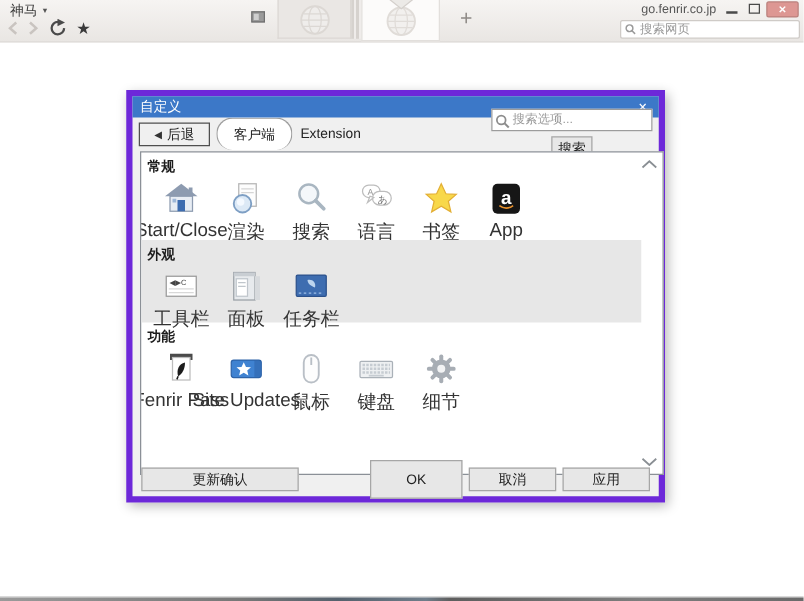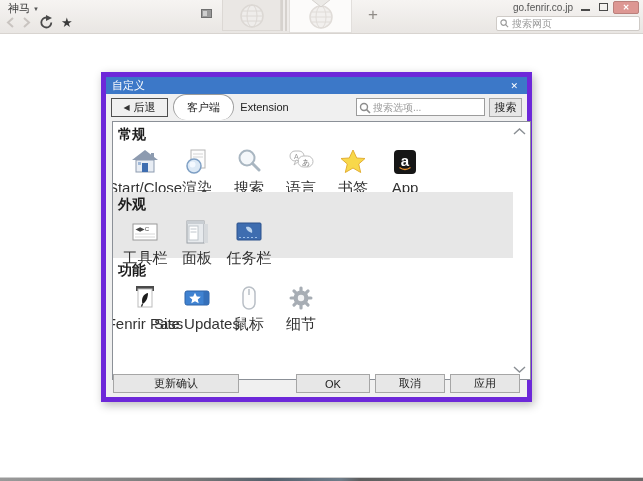--- a/index.html
+++ b/index.html
@@ -44,49 +44,49 @@
   .dlg-title { height:17px; background:#3c78c8; color:#fff; font-size:11px; display:flex;
                align-items:center; padding:0 6px; }
   .dlg-title .t { flex:1; }
   .dlg-close { font-size:9px; padding:0 3px; cursor:default; }
   .dlg-header { height:26px; display:flex; align-items:center; padding:0 5px; }
   .back-btn { width:57px; height:19px; background:#f0f0f0; border:1px solid #4f4f4f; font-size:11px;
               display:flex; align-items:center; justify-content:center; gap:4px; margin-right:5px; color:#222; }
   .back-arrow { font-size:8px; color:#333; }
   .dlg-tab { width:61px; height:26px; font-size:11px; color:#222; display:flex; align-items:center; justify-content:center;border-radius:13px; }
   .dlg-tab.active { background:#fff; border:1px solid #9c9c9c; border-bottom:none; }
-  .dlg-search-group { margin-left:auto; display:flex; align-items:center; gap:4px; }
+  .dlg-search-group { margin-left:auto; display:flex; align-items:center; gap:4px;flex-direction:column; }
   .dlg-search { position:relative; width:129px; height:18px; background:#fff; border:1px solid #9c9c9c;
                 display:flex; align-items:center; padding:0 2px 0 16px; }
   .dlg-search svg { position:absolute; left:2px; top:3px; }
   .dlg-search input { border:none; outline:none; width:100%; font-size:10px; color:#444;
                       font-family:"Liberation Sans",sans-serif; }
   .btn { background:#e7e7e7; border:1px solid #a6a6a6; font-size:11px; color:#222;
          display:flex; align-items:center; justify-content:center; }
   .search-btn { width:33px; height:19px; }
 
   .list { position:absolute; left:6px; top:44px; width:419px; height:259px; background:#fff;
           border:1px solid #8b9097; overflow:hidden; }
   .section { position:relative; }
   .sec-general  { height:70px; }
   .sec-appearance { height:66px; background:#e7e7e7; margin-right:17px; }
   .sec-function { height:86px; }
-  .sec-title { font-size:14px; font-weight:bold; color:#1c1c1c; padding:4px 0 0 5px; }
+  .sec-title { font-size:11px; font-weight:bold; color:#1c1c1c; padding:4px 0 0 5px; }
   .items { display:flex; margin:2px 0 0 6px; }
   .item { width:52px; display:flex; flex-direction:column; align-items:center; }
   .ic { width:32px; height:32px; display:flex; align-items:center; justify-content:center; }
   .lbl { font-size:15px; color:#333; white-space:nowrap; margin-top:1px; }
   .scroll-up, .scroll-down { position:absolute; right:4px; }
   .scroll-up { top:6px; } .scroll-down { bottom:6px; }
 
   .dlg-footer { position:absolute; left:0; bottom:0; width:100%; height:27px; display:flex;
                 align-items:center; padding:0 7px; gap:5px; }
   .update-btn { width:126px; height:19px; }
   .footer-spacer { flex:1; }
-  .ok-btn { width:74px; height:19px; }
+  .ok-btn { width:74px; height:31px; }
   .cancel-btn, .apply-btn { width:70px; height:19px; }
 
   .bottom-strip { position:absolute; left:0; bottom:0; width:643px; height:3px;
       background:linear-gradient(90deg,#9a9a9a,#777 30%,#55616d 42%,#6f7d8a 53%,#5e5e5e 56%,#7e7e7e 80%,#6a6a6a); }
   .bottom-line { position:absolute; left:0; bottom:3px; width:643px; height:1px; background:#cdcdcd; }
 </style>
 </head>
 <body>
 
 <div id="screen">
@@ -311,20 +311,32 @@
                 <svg width="30" height="30" viewBox="0 0 30 30">
                   <rect x="9" y="4" width="12" height="22" rx="6" fill="#fdfdfd" stroke="#b9bfc6" stroke-width="1.5"></rect>
                   <line x1="15" y1="6" x2="15" y2="12" stroke="#b9bfc6" stroke-width="1.5"></line>
                 </svg>
               </span>
             <span class="lbl">鼠标</span>
           </div>
           <div class="item">
             <span class="ic">
                 <svg width="30" height="30" viewBox="0 0 30 30">
+                  <rect x="2" y="9" width="26" height="13" rx="1" fill="#eef0f2" stroke="#aab1b8"></rect>
+                  <line x1="4" y1="12" x2="26" y2="12" stroke="#c6ccd2" stroke-width="2" stroke-dasharray="2,1"></line>
+                  <line x1="4" y1="15" x2="26" y2="15" stroke="#c6ccd2" stroke-width="2" stroke-dasharray="2,1"></line>
+                  <line x1="4" y1="18" x2="26" y2="18" stroke="#c6ccd2" stroke-width="2" stroke-dasharray="2,1"></line>
+                  <line x1="9" y1="20.5" x2="21" y2="20.5" stroke="#c6ccd2" stroke-width="1.5"></line>
+                </svg>
+              </span>
+            <span class="lbl">键盘</span>
+          </div>
+          <div class="item">
+            <span class="ic">
+                <svg width="30" height="30" viewBox="0 0 30 30">
                   <g fill="#a7adb4">
                     <rect x="13.4" y="3.5" width="3.2" height="23" rx="1.5"></rect>
                     <rect x="13.4" y="3.5" width="3.2" height="23" rx="1.5" transform="rotate(45 15 15)"></rect>
                     <rect x="13.4" y="3.5" width="3.2" height="23" rx="1.5" transform="rotate(90 15 15)"></rect>
                     <rect x="13.4" y="3.5" width="3.2" height="23" rx="1.5" transform="rotate(135 15 15)"></rect>
                     <circle cx="15" cy="15" r="7.5"></circle>
                   </g>
                   <circle cx="15" cy="15" r="3.2" fill="#f2f3f4"></circle>
                 </svg>
               </span>

